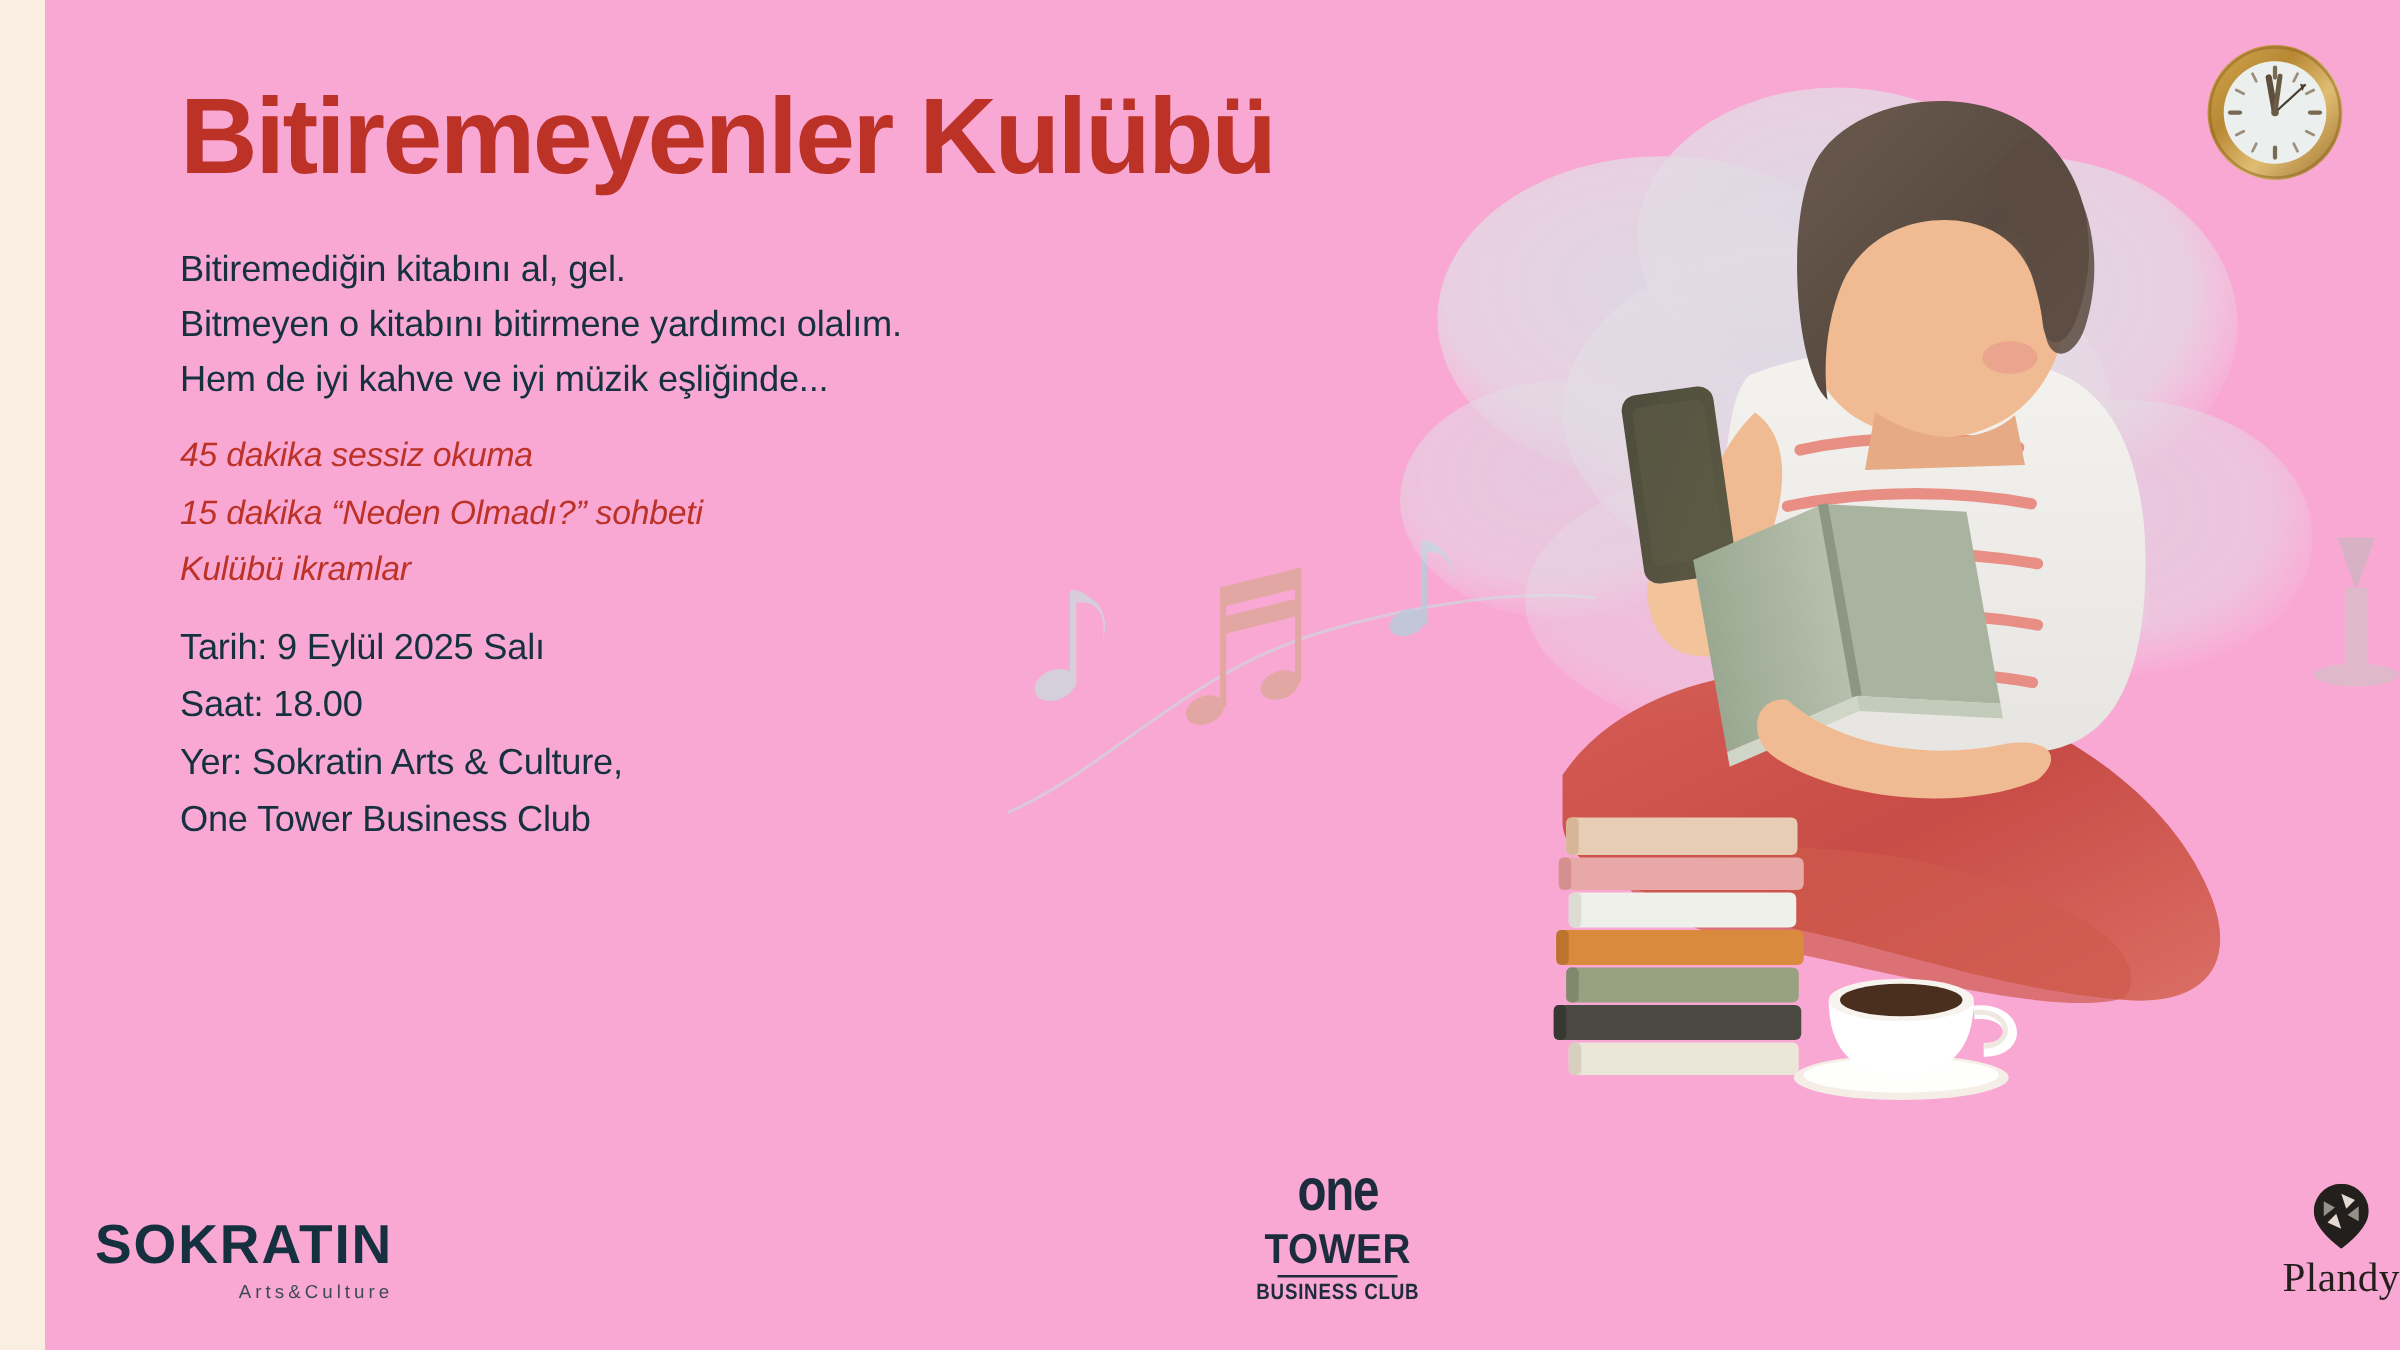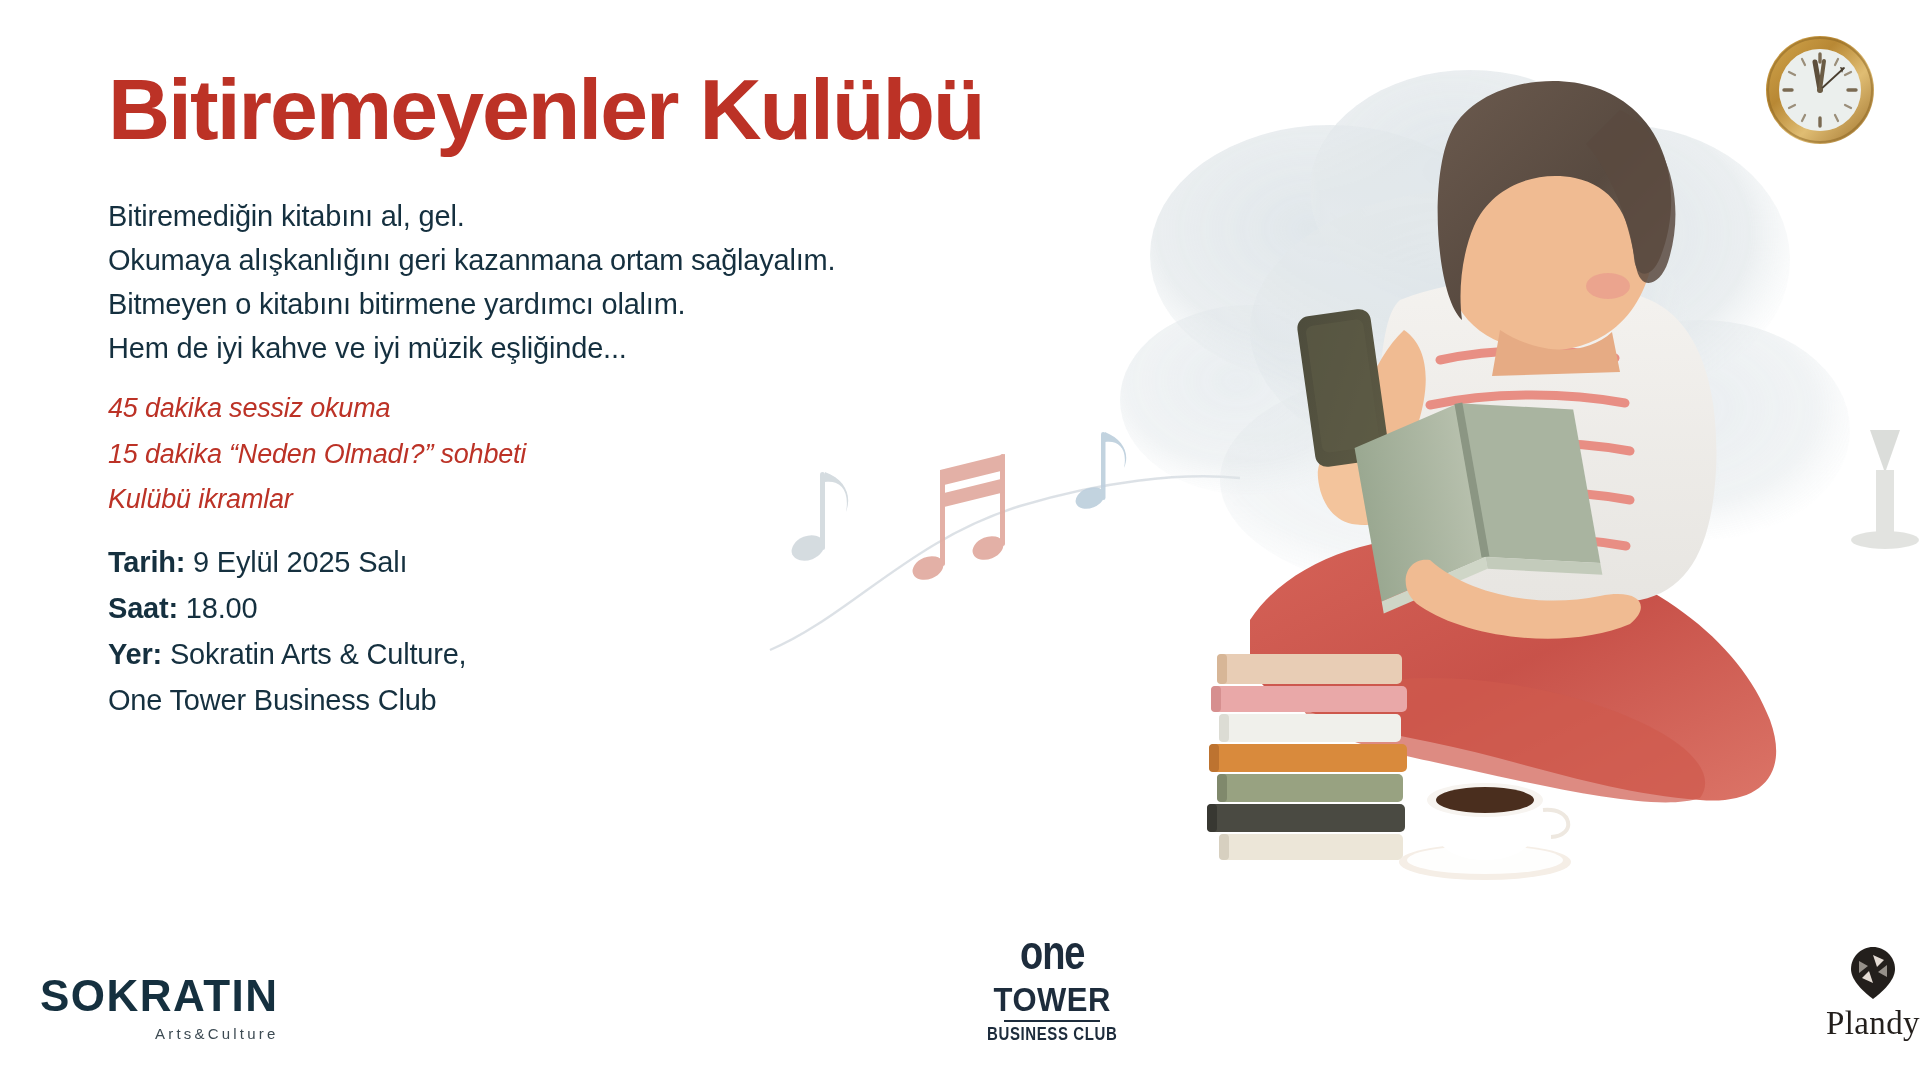--- a/index.html
+++ b/index.html
@@ -2,21 +2,21 @@
 <html><head>
 <meta charset="utf-8">
 <style>
   html,body{margin:0;padding:0;}
   body{
     width:1920px;height:1080px;overflow:hidden;
     background:#faeee2;
     font-family:"Liberation Sans", sans-serif;
     position:relative;
   }
-  .poster{position:absolute;inset:0;background:#ffffff;overflow:hidden;}
+  .poster{position:absolute;inset:0;background:#f9a8d4;overflow:hidden;margin-left:36px;}
 
   
   .content{position:absolute;left:108px;top:66px;width:1060px;z-index:20;}
 
   .title{
     font-family:"Liberation Sans", sans-serif;
     font-weight:700;
     font-size:86px;
     line-height:1.0;
     letter-spacing:-2.0px;
@@ -44,21 +44,21 @@
     letter-spacing:-0.2px;
   }
 
   .details{margin-top:14px;}
   .detail-line{
     font-size:29px;
     line-height:1.58;
     color:#15303f;
     letter-spacing:-0.2px;
   }
-  .detail-line b{font-weight:700;text-align:right;}
+  .detail-line b{font-weight:400;text-align:right;}
 
   
   .logos{
     position:absolute;left:0;right:0;bottom:38px;
     display:flex;justify-content:space-between;align-items:flex-end;
     gap:84px;z-index:30;
     padding-left:40px;
   }
   .logo{display:flex;flex-direction:column;align-items:center;}
 
@@ -294,21 +294,20 @@
     <polygon points="84,40 80,39 82,45" fill="#4a3f30"></polygon>
     <circle cx="60" cy="62" r="3" fill="#6b5c45"></circle>
   </svg>
 
   <div class="content">
 
     <h1 class="title">Bitiremeyenler Kulübü</h1>
 
     <div class="intro">
       <div class="intro-line">Bitiremediğin kitabını al, gel.</div>
-      <div class="intro-line">Okumaya alışkanlığını geri kazanmana ortam sağlayalım.</div>
       <div class="intro-line">Bitmeyen o kitabını bitirmene yardımcı olalım.</div>
       <div class="intro-line">Hem de iyi kahve ve iyi müzik eşliğinde...</div>
     </div>
 
     <div class="highlights">
       <div class="hl-line">45 dakika sessiz okuma</div>
       <div class="hl-line">15 dakika “Neden Olmadı?” sohbeti</div>
       <div class="hl-line">Kulübü ikramlar</div>
     </div>
 

